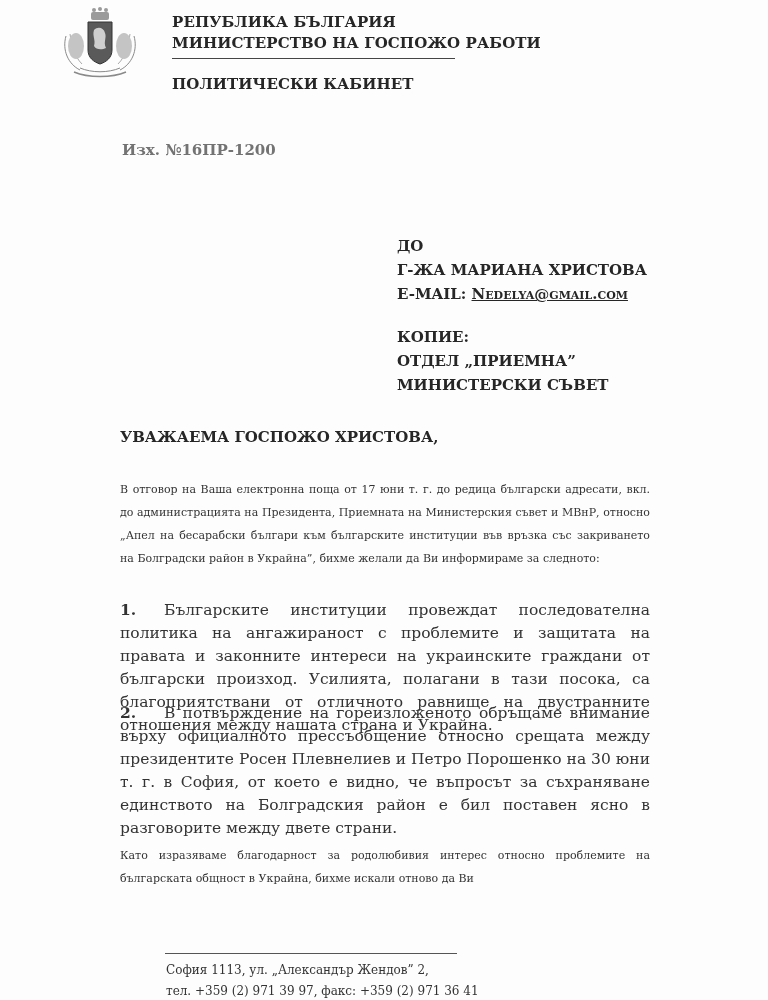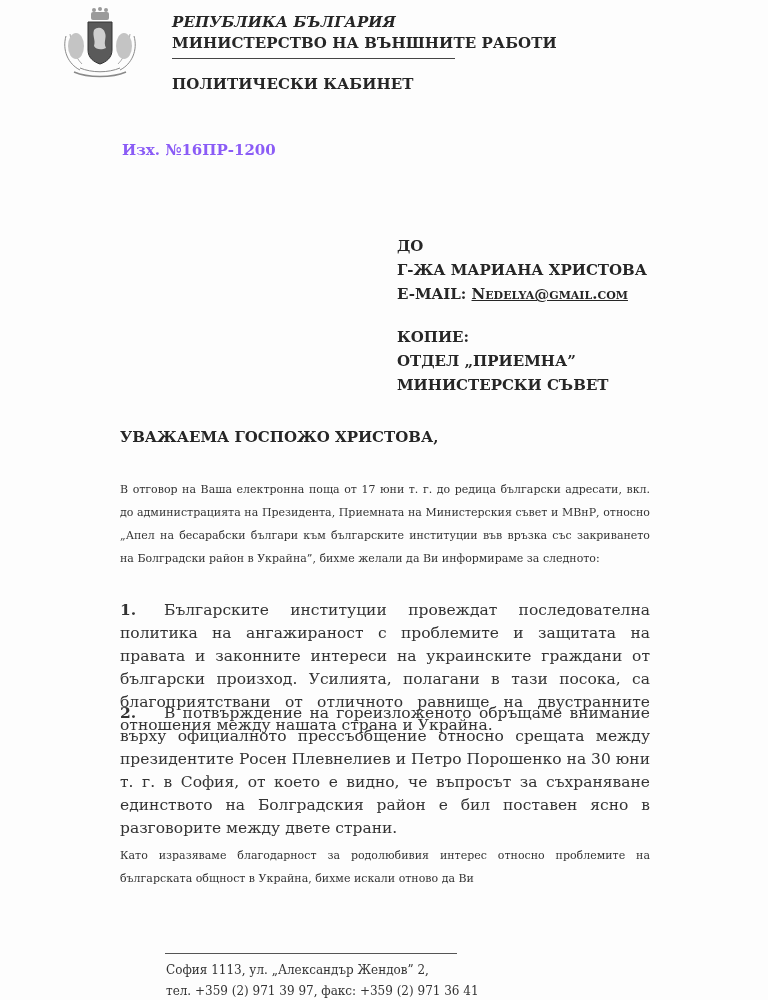--- a/index.html
+++ b/index.html
@@ -6,25 +6,25 @@
     body {
       width: 768px; height: 1000px; overflow: hidden;
       background: #fdfdfd;
       font-family: "DejaVu Serif", "Liberation Serif", serif;
       color: #2f2f2f;
       position: relative;
     }
     .page { position: absolute; left: 0; top: 0; width: 768px; height: 1000px; }
     .coat { position: absolute; left: 60px; top: 6px; width: 80px; height: 74px; }
     .hdr { position: absolute; left: 172px; font-weight: bold; font-size: 15px; color: #262626; letter-spacing: 0.1px; }
-    .hdr1 { top: 13px; font-style: italic; }
+    .hdr1 { top: 13px; }
     .hdr2 { top: 34px; }
     .hdr-rule { position: absolute; left: 172px; top: 58px; width: 283px; height: 1px; background: #444; }
     .hdr3 { top: 75px; }
-    .ref { position: absolute; left: 122px; top: 141px; font-weight: bold; font-size: 15px; color: #8b5cf6; }
+    .ref { position: absolute; left: 122px; top: 141px; font-weight: bold; font-size: 15px; color: #737373; }
     .addr { position: absolute; left: 397px; font-weight: bold; font-size: 15px; color: #262626; }
     .email-link { text-decoration: underline; font-variant: small-caps; font-weight: bold; }
     .salut { position: absolute; left: 120px; top: 428px; font-weight: bold; font-size: 15px; color: #262626; text-align: right; }
     .para { position: absolute; left: 120px; width: 530px; font-size: 11px; line-height: 23px; text-align: justify; color: #333; }
     .p1 { top: 478px; }
     .li { position: absolute; left: 120px; width: 530px; font-size: 15.5px; line-height: 23px; text-align: justify; color: #333; }
     .li1 { top: 598px; }
     .li2 { top: 701px; }
     .num { font-weight: bold; display: inline-block; width: 44px; }
     .url { position: absolute; left: 120px; top: 805px; width: 560px; font-size: 15.5px; line-height: 23px; color: #3a3a3a; text-decoration: underline; }
@@ -55,21 +55,21 @@
     </g>
     <path d="M28 16 L52 16 L52 44 C52 52 46 56 40 58 C34 56 28 52 28 44 Z" fill="#5a5a5a" stroke="#333" stroke-width="1"></path>
     <path d="M34 24 C38 20 44 22 45 27 C47 32 43 36 46 42 C42 44 36 44 34 40 C36 34 32 30 34 24 Z" fill="#cfcfcf"></path>
     <g fill="#c4c4c4">
       <ellipse cx="16" cy="40" rx="8" ry="13"></ellipse>
       <ellipse cx="64" cy="40" rx="8" ry="13"></ellipse>
     </g>
   </svg>
 
   <div class="hdr hdr1">РЕПУБЛИКА БЪЛГАРИЯ</div>
-  <div class="hdr hdr2">МИНИСТЕРСТВО НА ВЪНШНИТЕ РАБОТИ</div>
+  <div class="hdr hdr2">МИНИСТЕРСТВО НА ГОСПОЖО РАБОТИ</div>
   <div class="hdr-rule"></div>
   <div class="hdr hdr3">ПОЛИТИЧЕСКИ КАБИНЕТ</div>
 
   <div class="ref">Изх. №16ПР-1200</div>
 
   <div class="addr" style="top:237px">ДО</div>
   <div class="addr" style="top:261px">Г-ЖА МАРИАНА ХРИСТОВА</div>
   <div class="addr" style="top:285px">
     <span>E-MAIL: </span><span class="email-link">Nedelya@gmail.com</span>
   </div>

